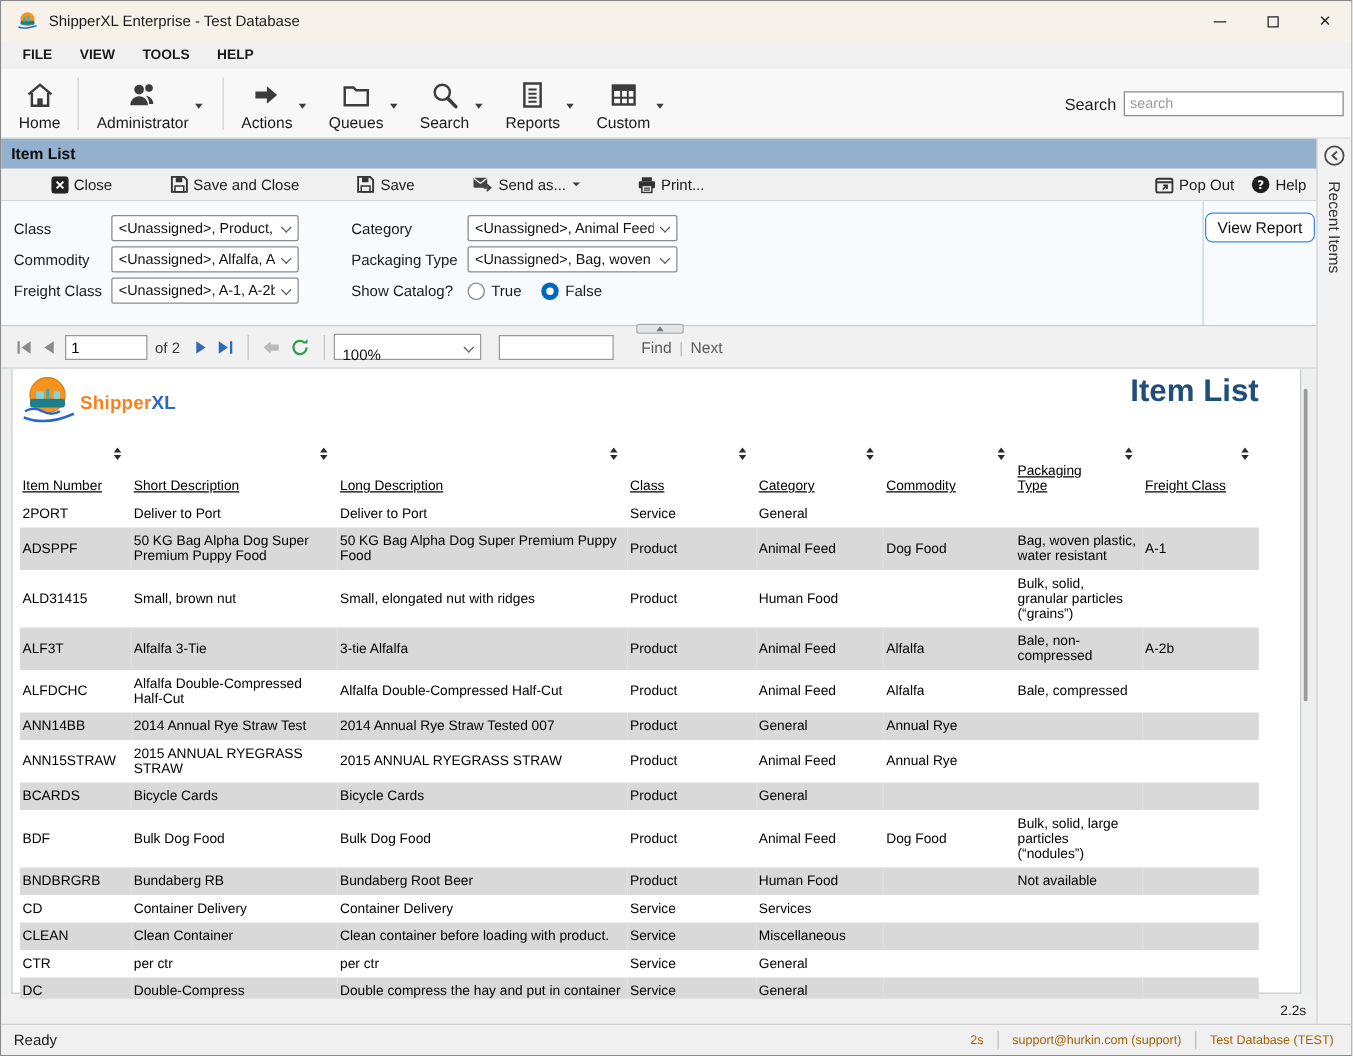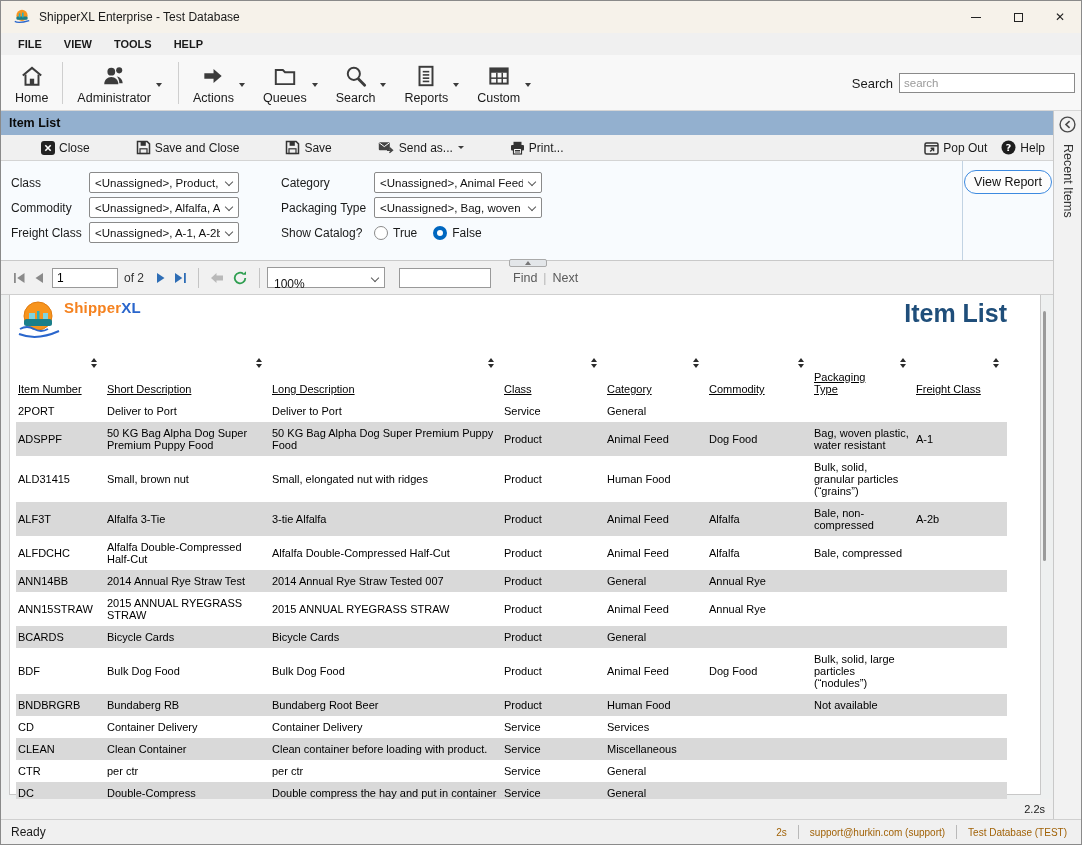--- a/index.html
+++ b/index.html
@@ -69,21 +69,21 @@
   .dd2 { width:168px; }
   .dd-text { font-size:11.5px; color:#111; white-space:nowrap; overflow:hidden; }
   .chev { position:absolute; right:6px; top:6px; width:6px; height:6px;
           border-right:1.4px solid #5a5a5a; border-bottom:1.4px solid #5a5a5a; transform:rotate(45deg); }
   .radio-wrap { display:flex; align-items:center; margin-right:16px; }
   .radio { width:14px; height:14px; border:1px solid #8a8a8a; border-radius:50%; background:#fff; display:inline-block; }
   .radio.selected { border:4px solid #0067c0; width:14px; height:14px; }
   .radio-label { font-size:12px; color:#1a1a1a; margin-left:5px; }
   .view-report-zone { position:absolute; top:0; right:0; bottom:0; width:91px; border-left:1px solid #c2d3e3;
                       padding-top:9px; display:flex; justify-content:center; }
-  .view-report-btn { height:24px; padding:0 9px; background:#fdfdfd; border:1px solid #3d8ae0; border-radius:12px;
+  .view-report-btn { height:24px; padding:0 9px; background:#fdfdfd; border:1px solid #3d8ae0; border-radius:6px;
                      font-size:12.5px; color:#111; font-family:"Liberation Sans",sans-serif; white-space:nowrap; }
   .splitter { position:absolute; top:148px; left:508px; width:38px; height:8px; background:#e3e6e9;
               border:1px solid #aaa; border-radius:2px; z-index:6; display:flex; align-items:center; justify-content:center; }
   .splitter .up { width:0; height:0; border-left:3px solid transparent; border-right:3px solid transparent;
                   border-bottom:4px solid #777; }
 
   
   .report-toolbar { height:34px; background:#f1f1f1; border-bottom:1px solid #cfcfcf;
                     display:flex; align-items:center; padding-left:8px; }
   .nav-btn { background:none; border:none; padding:2px 4px; display:flex; align-items:center; }
@@ -99,21 +99,21 @@
                 font-family:"Liberation Sans",sans-serif; }
   .find-link { font-size:12.5px; color:#5a5a5a; margin:0 6px; }
   .pipe { color:#b5b5b5; font-size:12px; }
 
   
   .report-viewport { flex:1; background:#eef0f0; position:relative; overflow:hidden; }
   .report-page { position:absolute; top:0; left:8px; width:1032px; height:500px; background:#fff;
                  border-left:1px solid #c8c8c8; border-right:1px solid #c8c8c8; border-bottom:1px solid #c8c8c8;
                  padding:4px 0 0 6px; }
   .report-head { position:relative; height:54px; width:991px; }
-  .logo { position:absolute; left:0; top:0; display:flex; align-items:flex-start; }
+  .logo { position:absolute; left:0; top:0; display:flex; align-items:center; }
   .logo-text { font-size:15px; font-weight:bold; margin-left:2px; letter-spacing:0.2px; }
   .logo-t1 { color:#f5821f; } .logo-t2 { color:#2a66cc; }
   .report-title { position:absolute; right:0; top:0; font-size:25px; font-weight:bold; color:#1f4e7a; }
   .vscroll { position:absolute; right:7px; top:16px; width:3px; height:250px; background:#9b9b9b; border-radius:2px; }
 
   table.report { width:991px; table-layout:fixed; border-collapse:collapse; margin-top:2px; }
   table.report th { position:relative; vertical-align:bottom; text-align:left; font-size:11px; font-weight:normal;
                     color:#000; padding:16px 4px 5px 2px; height:38px; }
   .col-label { text-decoration:underline; cursor:pointer; line-height:12px; display:inline-block; }
   .col-label.wrap { width:60px; }

